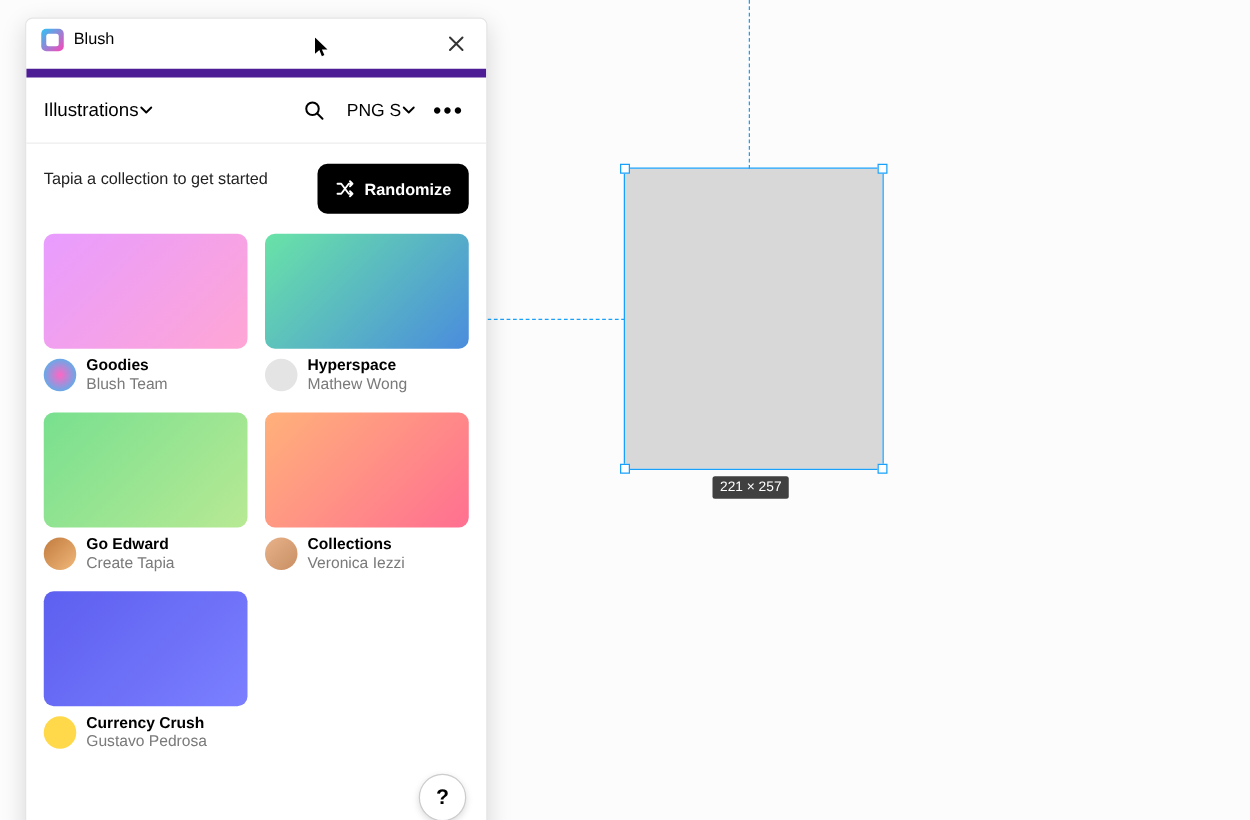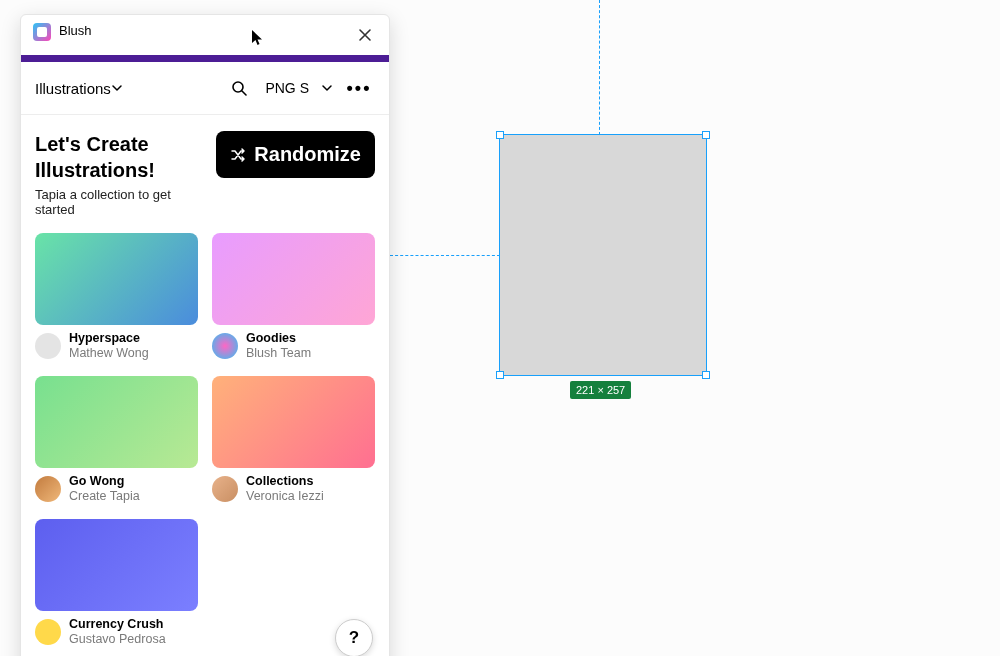--- a/index.html
+++ b/index.html
@@ -51,21 +51,21 @@
     border: 1.5px solid #18a0fb;
   }
   .sel-handle.tl { top: -4px; left: -4px; }
   .sel-handle.tr { top: -4px; right: -4px; }
   .sel-handle.bl { bottom: -4px; left: -4px; }
   .sel-handle.br { bottom: -4px; right: -4px; }
   .size-badge {
     position: absolute;
     top: 381px;
     left: 570px;
-    background: #15803d;
+    background: #404040;
     color: #fff;
     font-size: 11px;
     padding: 3px 6px;
     border-radius: 2px;
   }
 
   
   .panel {
     position: absolute;
     top: 14px;
@@ -138,21 +138,21 @@
     width: 32px;
     height: 32px;
     display: flex;
     align-items: center;
     justify-content: center;
     cursor: pointer;
   }
   .format-dd {
     display: flex;
     align-items: center;
-    gap: 12px;
+    gap: 0;
     font-size: 14px;
     font-weight: 500;
     cursor: pointer;
     padding: 0 6px;
   }
   .dots {
     font-size: 18px;
     letter-spacing: 2px;
     line-height: 1;
     font-weight:700;
@@ -184,21 +184,21 @@
     font-size: 13px;
     color: #222;
     margin-top: 4px;
   }
   .randomize-btn {
     background: #000;
     color: #fff;
     border: none;
     border-radius: 8px;
     padding: 12px 14px;
-    font-size: 20px;
+    font-size: 13px;
     font-weight: 600;
     display: flex;
     align-items: center;
     gap: 8px;
     cursor: pointer;
     flex-shrink: 0;
     margin-left: 12px;
   }
 
   .section-title {
@@ -327,59 +327,58 @@
     </div>
     <div class="tb-icon">
       <span class="dots">•••</span>
     </div>
   </div>
 
   <div class="scroll-area">
 
     <div class="hero">
       <div class="hero-text">
-        <h1>Let's Create Illustrations!</h1>
         <p>Tapia a collection to get started</p>
       </div>
       <button class="randomize-btn">
         <svg width="16" height="16" viewBox="0 0 16 16">
             <path d="M2 4 H5 L11 12 H14 M2 12 H5 L11 4 H14 M12 2 L14 4 L12 6 M12 10 L14 12 L12 14" stroke="#fff" stroke-width="1.5" fill="none" stroke-linecap="round" stroke-linejoin="round"></path>
           </svg>
         <span>Randomize</span>
       </button>
     </div>
 
 
     <div class="grid">
+      <div class="card">
+        <div class="thumb t0"></div>
+        <div class="card-meta">
+          <div class="avatar a0"></div>
+          <div class="meta-text">
+            <div class="title">Goodies</div>
+            <div class="author">Blush Team</div>
+          </div>
+        </div>
+      </div>
       <div class="card">
         <div class="thumb t1"></div>
         <div class="card-meta">
           <div class="avatar a1"></div>
           <div class="meta-text">
             <div class="title">Hyperspace</div>
             <div class="author">Mathew Wong</div>
           </div>
         </div>
       </div>
       <div class="card">
-        <div class="thumb t0"></div>
-        <div class="card-meta">
-          <div class="avatar a0"></div>
-          <div class="meta-text">
-            <div class="title">Goodies</div>
-            <div class="author">Blush Team</div>
-          </div>
-        </div>
-      </div>
-      <div class="card">
         <div class="thumb t3"></div>
         <div class="card-meta">
           <div class="avatar a3"></div>
           <div class="meta-text">
-            <div class="title">Go Wong</div>
+            <div class="title">Go Edward</div>
             <div class="author">Create Tapia</div>
           </div>
         </div>
       </div>
       <div class="card">
         <div class="thumb t4"></div>
         <div class="card-meta">
           <div class="avatar a4"></div>
           <div class="meta-text">
             <div class="title">Collections</div>

